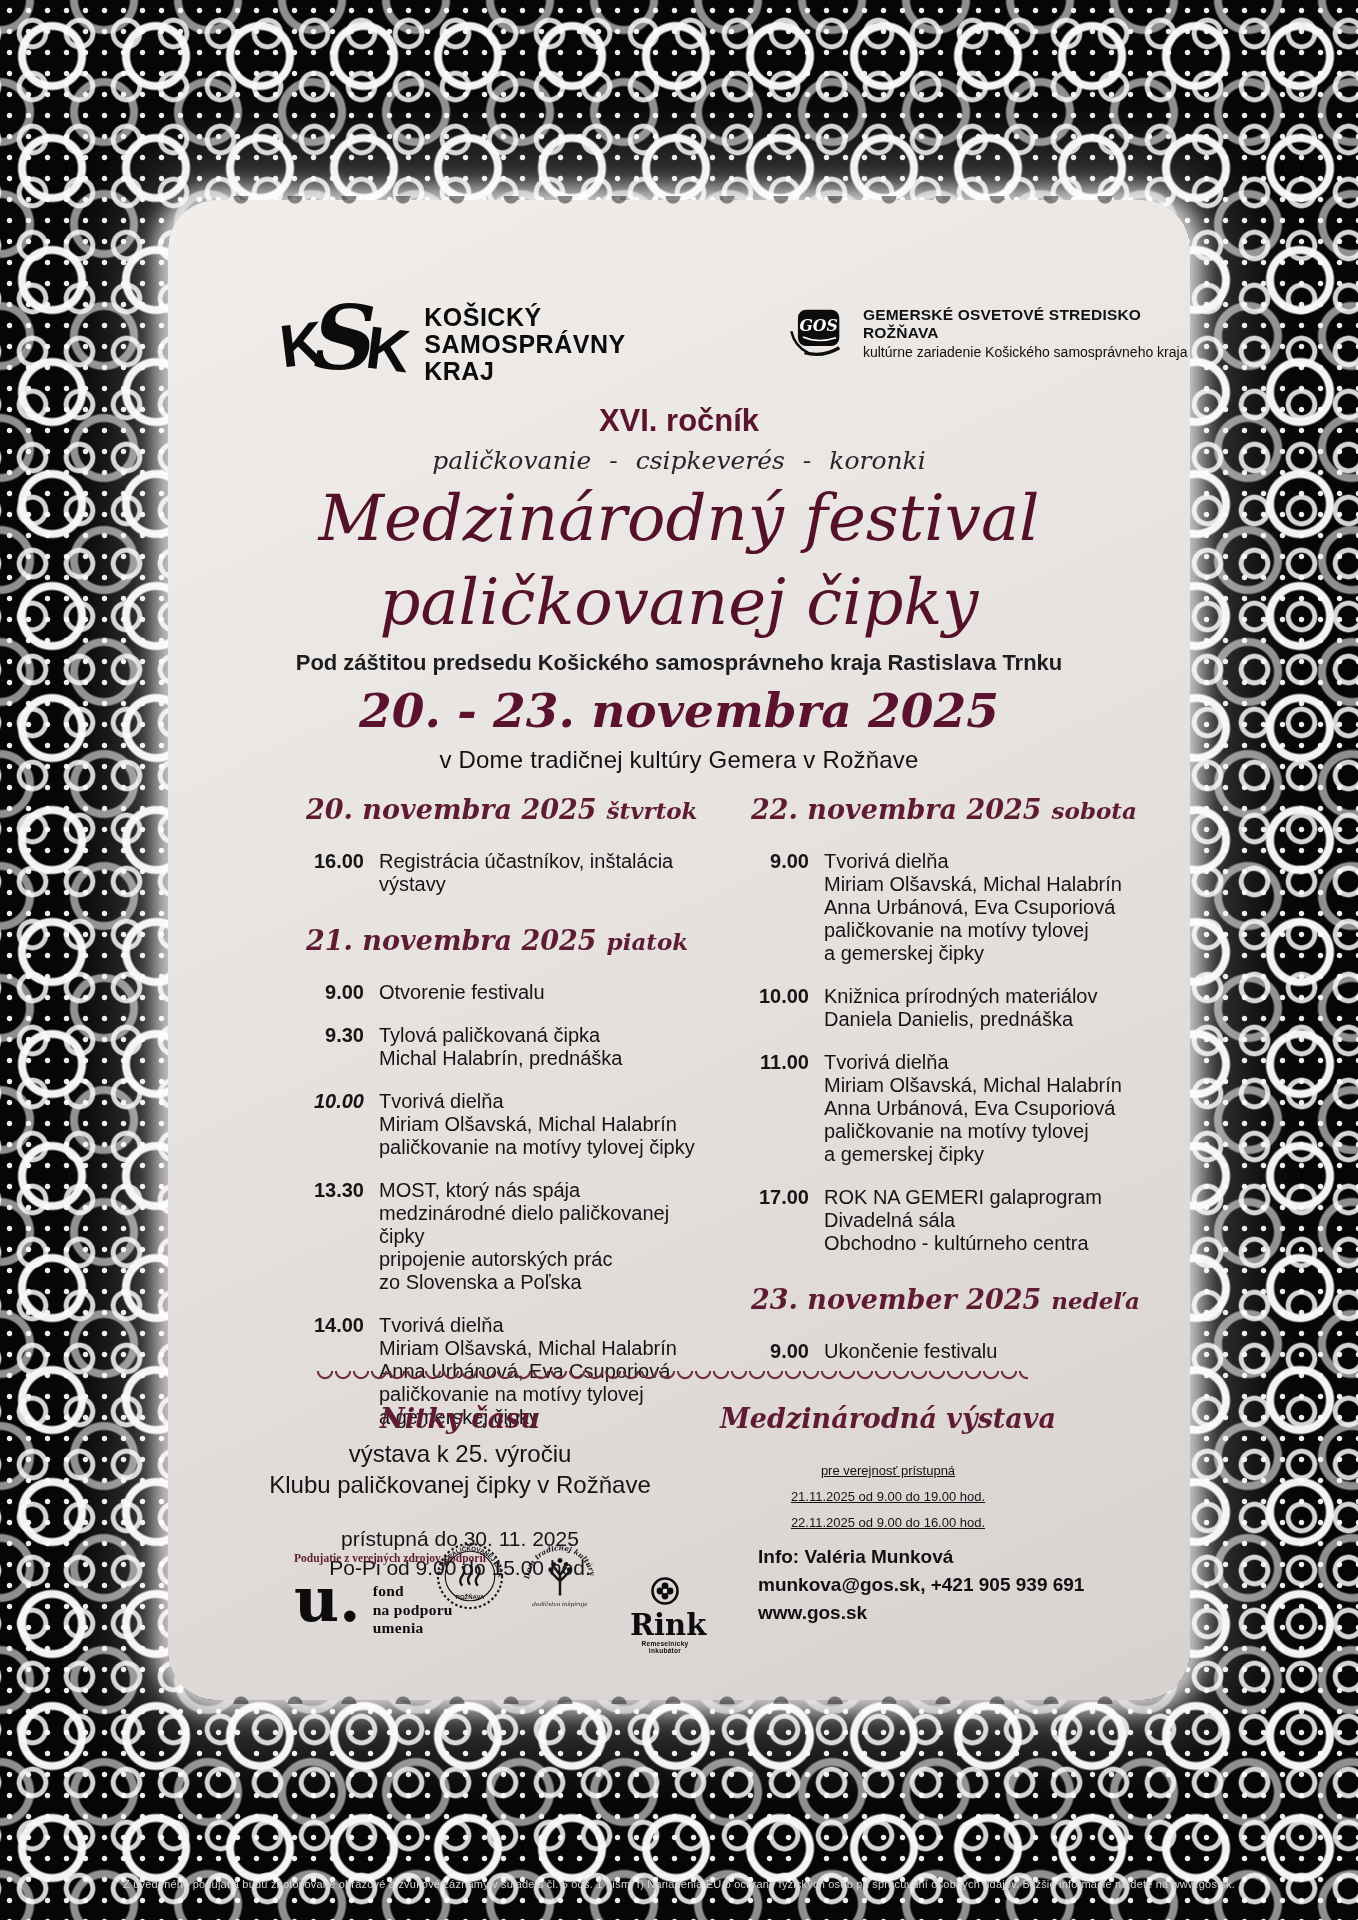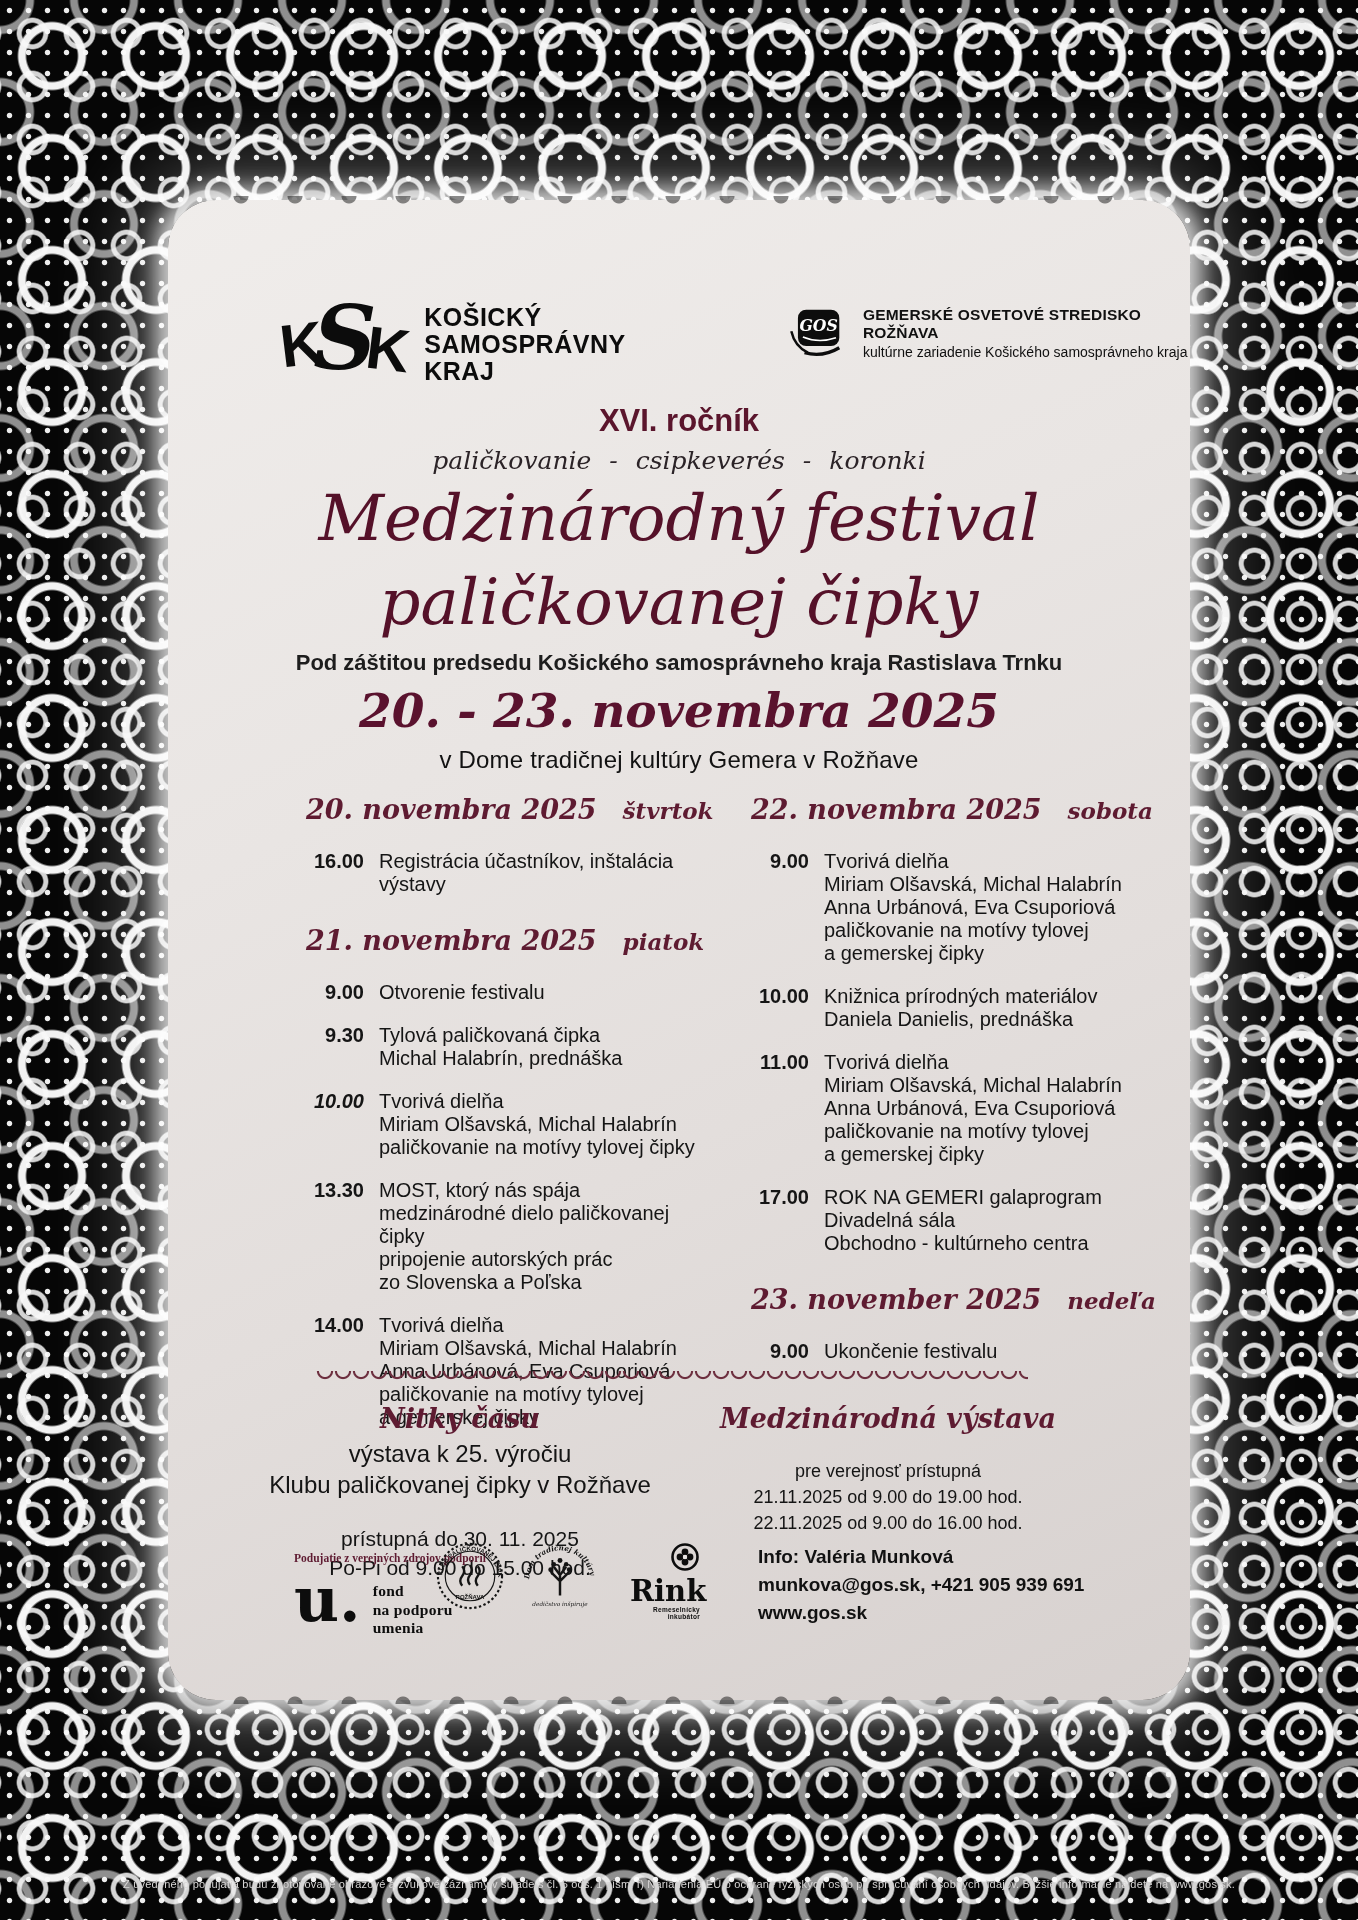--- a/index.html
+++ b/index.html
@@ -54,48 +54,48 @@
   .patronage{top:450px; font-size:22px; font-weight:bold; color:#1d1d1d;}
   .dates{top:483px; font-family:"DejaVu Serif",serif; font-style:italic; font-weight:bold; font-size:47px; color:#5a122e;}
   .venue{top:546px; font-size:24px; font-weight:500; color:#121212; letter-spacing:.2px;}
   
   .program-col{position:absolute; top:595px; width:412px; font-size:20px; color:#151515;}
   .col-left{left:138px;}
   .col-right{left:583px; width:402px;}
   .day{margin-bottom:30px;}
   .day-heading{font-family:"DejaVu Serif",serif; font-style:italic; font-weight:bold;
     font-size:27px; line-height:30px; color:#5e1b31; margin-bottom:24px; white-space:nowrap;}
-  .day-heading .weekday{font-size:23px; margin-left:26px;}
+  .day-heading .weekday{font-size:23px; margin-left:10px;}
   .p-item{display:grid; grid-template-columns:58px 1fr; column-gap:15px; margin-bottom:20px;}
   .p-time{font-weight:bold; text-align:right; line-height:23px;}
   .p-time.it{font-style:italic;}
   .p-body{line-height:23px;}
   .p-body b{font-weight:normal;}
   
   .wavy{position:absolute; left:148px; top:1171px; width:712px; height:10px;
     background:radial-gradient(circle at 50% 0, transparent 5.5px, #6d2f3f 6.5px, #6d2f3f 7.6px, transparent 8.6px);
     background-size:18px 10px;}
   
   .exh{position:absolute; top:1203px; text-align:center; color:#141414;}
   .exh-left{left:92px; width:400px;}
   .exh-right{left:520px; width:400px;}
   .exh-title{font-family:"DejaVu Serif",serif; font-style:italic; font-weight:bold; font-size:27px; color:#5e1b31; margin-bottom:4px;}
   .exh-line{font-size:24px; line-height:31px;}
   .exh-access{margin-top:24px; font-size:21px; line-height:29px;}
-  .exh-right .exh-line{font-size:18px; line-height:26px;}
+  .exh-right .exh-line{font-size:13px; line-height:26px;text-decoration:underline;}
   .exh-right .exh-lines{margin-top:24px;}
   
   .support-note{position:absolute; left:126px; top:1352px; font-size:11.5px; font-weight:bold; color:#5e1b31; font-family:"Liberation Serif",serif;}
   .fpu{position:absolute; left:126px; top:1372px; display:flex; gap:12px; color:#0d0d0d;}
   .fpu-mark{font-family:"DejaVu Serif",serif; font-weight:bold; font-size:62px; line-height:56px;}
   .fpu-lines{font-family:"Liberation Serif",serif; font-size:15.5px; font-weight:bold; line-height:1.2; padding-top:10px; letter-spacing:.3px;}
   .stamp{position:absolute;}
   .logo-club{left:268px; top:1342px;}
   .logo-dtkg{left:356px; top:1340px;}
-  .rink{position:absolute; left:462px; top:1342px; width:70px; text-align:right; color:#0d0d0d;}
+  .rink{position:absolute; left:462px; top:1376px; width:70px; text-align:center; color:#0d0d0d;}
   .rink-mark{font-family:"DejaVu Serif",serif; font-weight:bold; font-size:29px; line-height:30px;}
   .rink-sub{font-size:6.5px; font-weight:bold; letter-spacing:.3px;}
   .contact{position:absolute; left:590px; top:1343px; font-size:19px; font-weight:bold; line-height:28px; color:#111;}
   
   .footer{position:absolute; left:0; right:0; top:1878px; text-align:center; font-size:11px; color:#d8d6d6; letter-spacing:.2px;}
 </style>
 </head>
 <body>
 
 <div class="poster">

